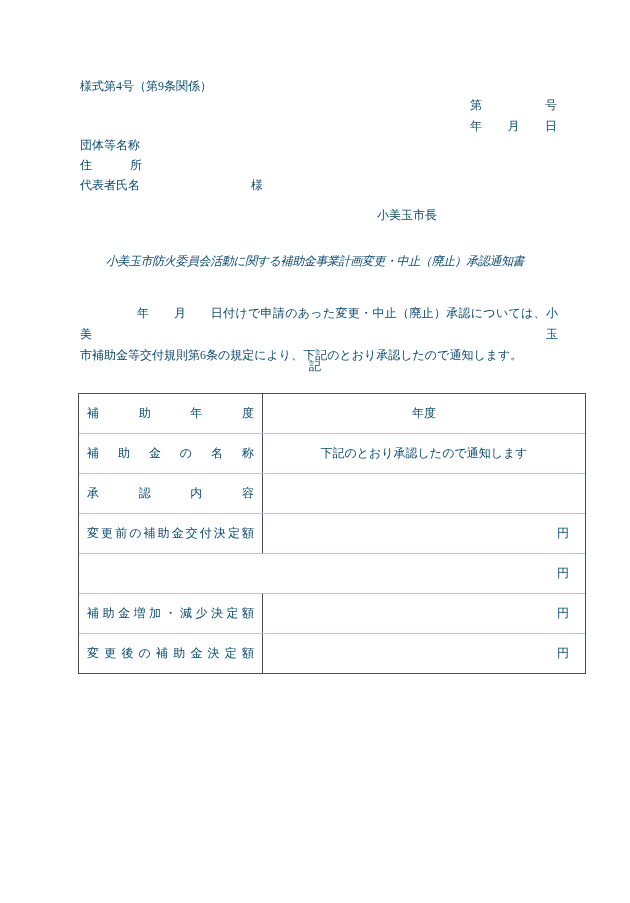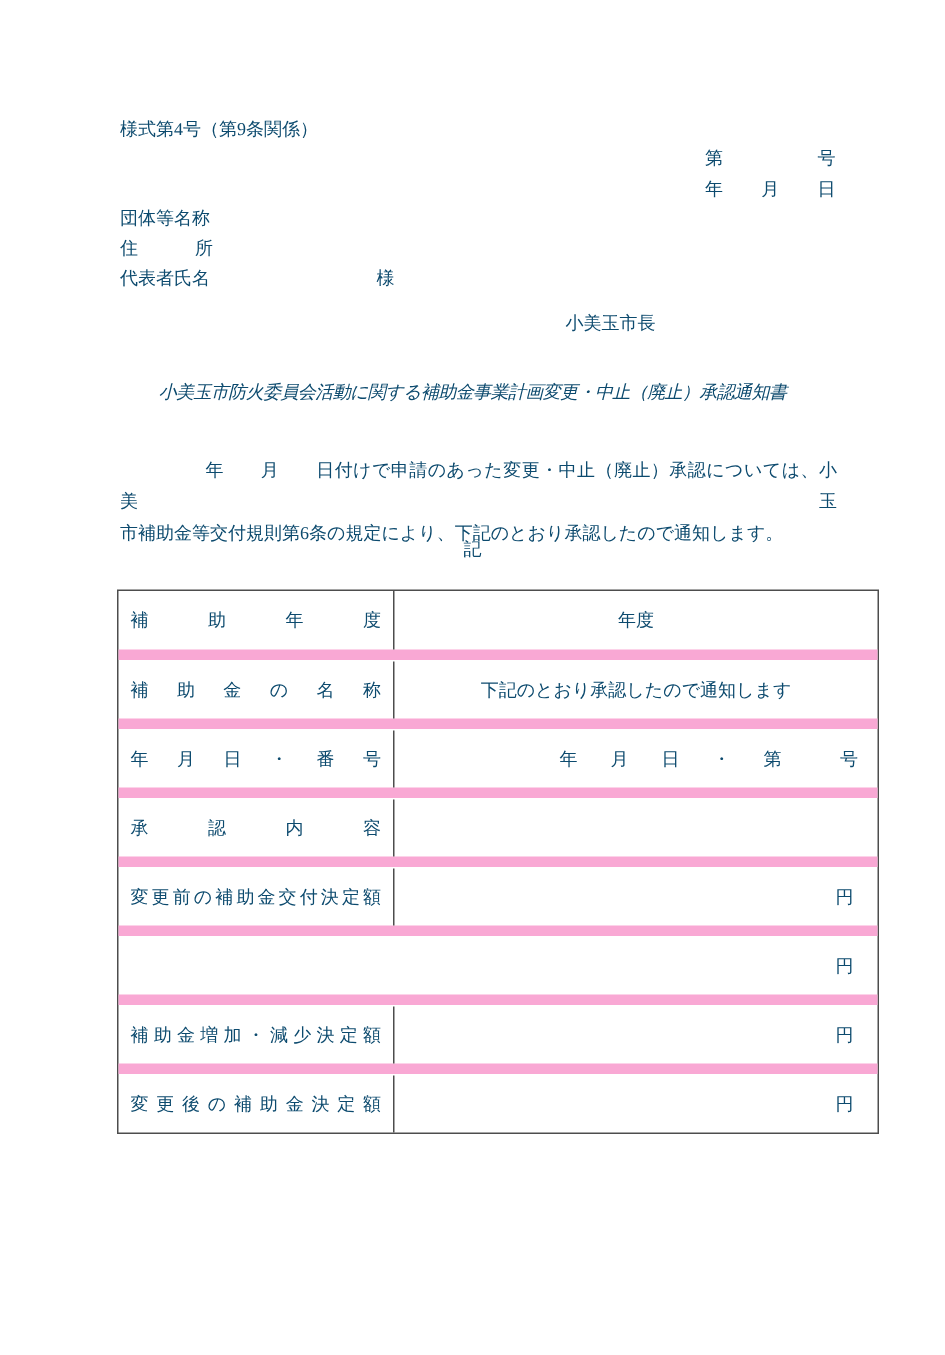--- a/index.html
+++ b/index.html
@@ -59,21 +59,21 @@
     position: absolute;
     left: 78px; top: 393px; width: 508px;
     border: 1px solid #4d4d4d;
     box-sizing: border-box;
     background: #ffffff;
   }
   .t-row {
     display: flex;
     height: 39px;
   }
-  .t-row + .t-row { border-top: 7px solid #f9a8d4; align-items: center; }
+  .t-row + .t-row { border-top: 1px solid #f9a8d4; }
   .cell-label {
     width: 184px;
     box-sizing: border-box;
     border-right: 1px solid #4d4d4d;
     padding: 0 8px;
     line-height: 38px;
     text-align: justify;
     text-align-last: justify;
     white-space: nowrap;
     overflow: hidden;
@@ -133,24 +133,20 @@
   <div class="form-table">
     <div class="t-row">
       <div class="cell-label">補助年度</div>
       <div class="cell-value val-center">年度</div>
     </div>
     <div class="t-row">
       <div class="cell-label">補助金の名称</div>
       <div class="cell-value val-center">下記のとおり承認したので通知します</div>
     </div>
     <div class="t-row">
-      <div class="cell-label">年月日・番号</div>
-      <div class="cell-value val-spread">年　月　日　・　第　　号</div>
-    </div>
-    <div class="t-row">
       <div class="cell-label">承認内容</div>
       <div class="cell-value val-center"></div>
     </div>
     <div class="t-row">
       <div class="cell-label">変更前の補助金交付決定額</div>
       <div class="cell-value val-right">円</div>
     </div>
     <div class="t-row">
       <div class="cell-value val-right">円</div>
     </div>

